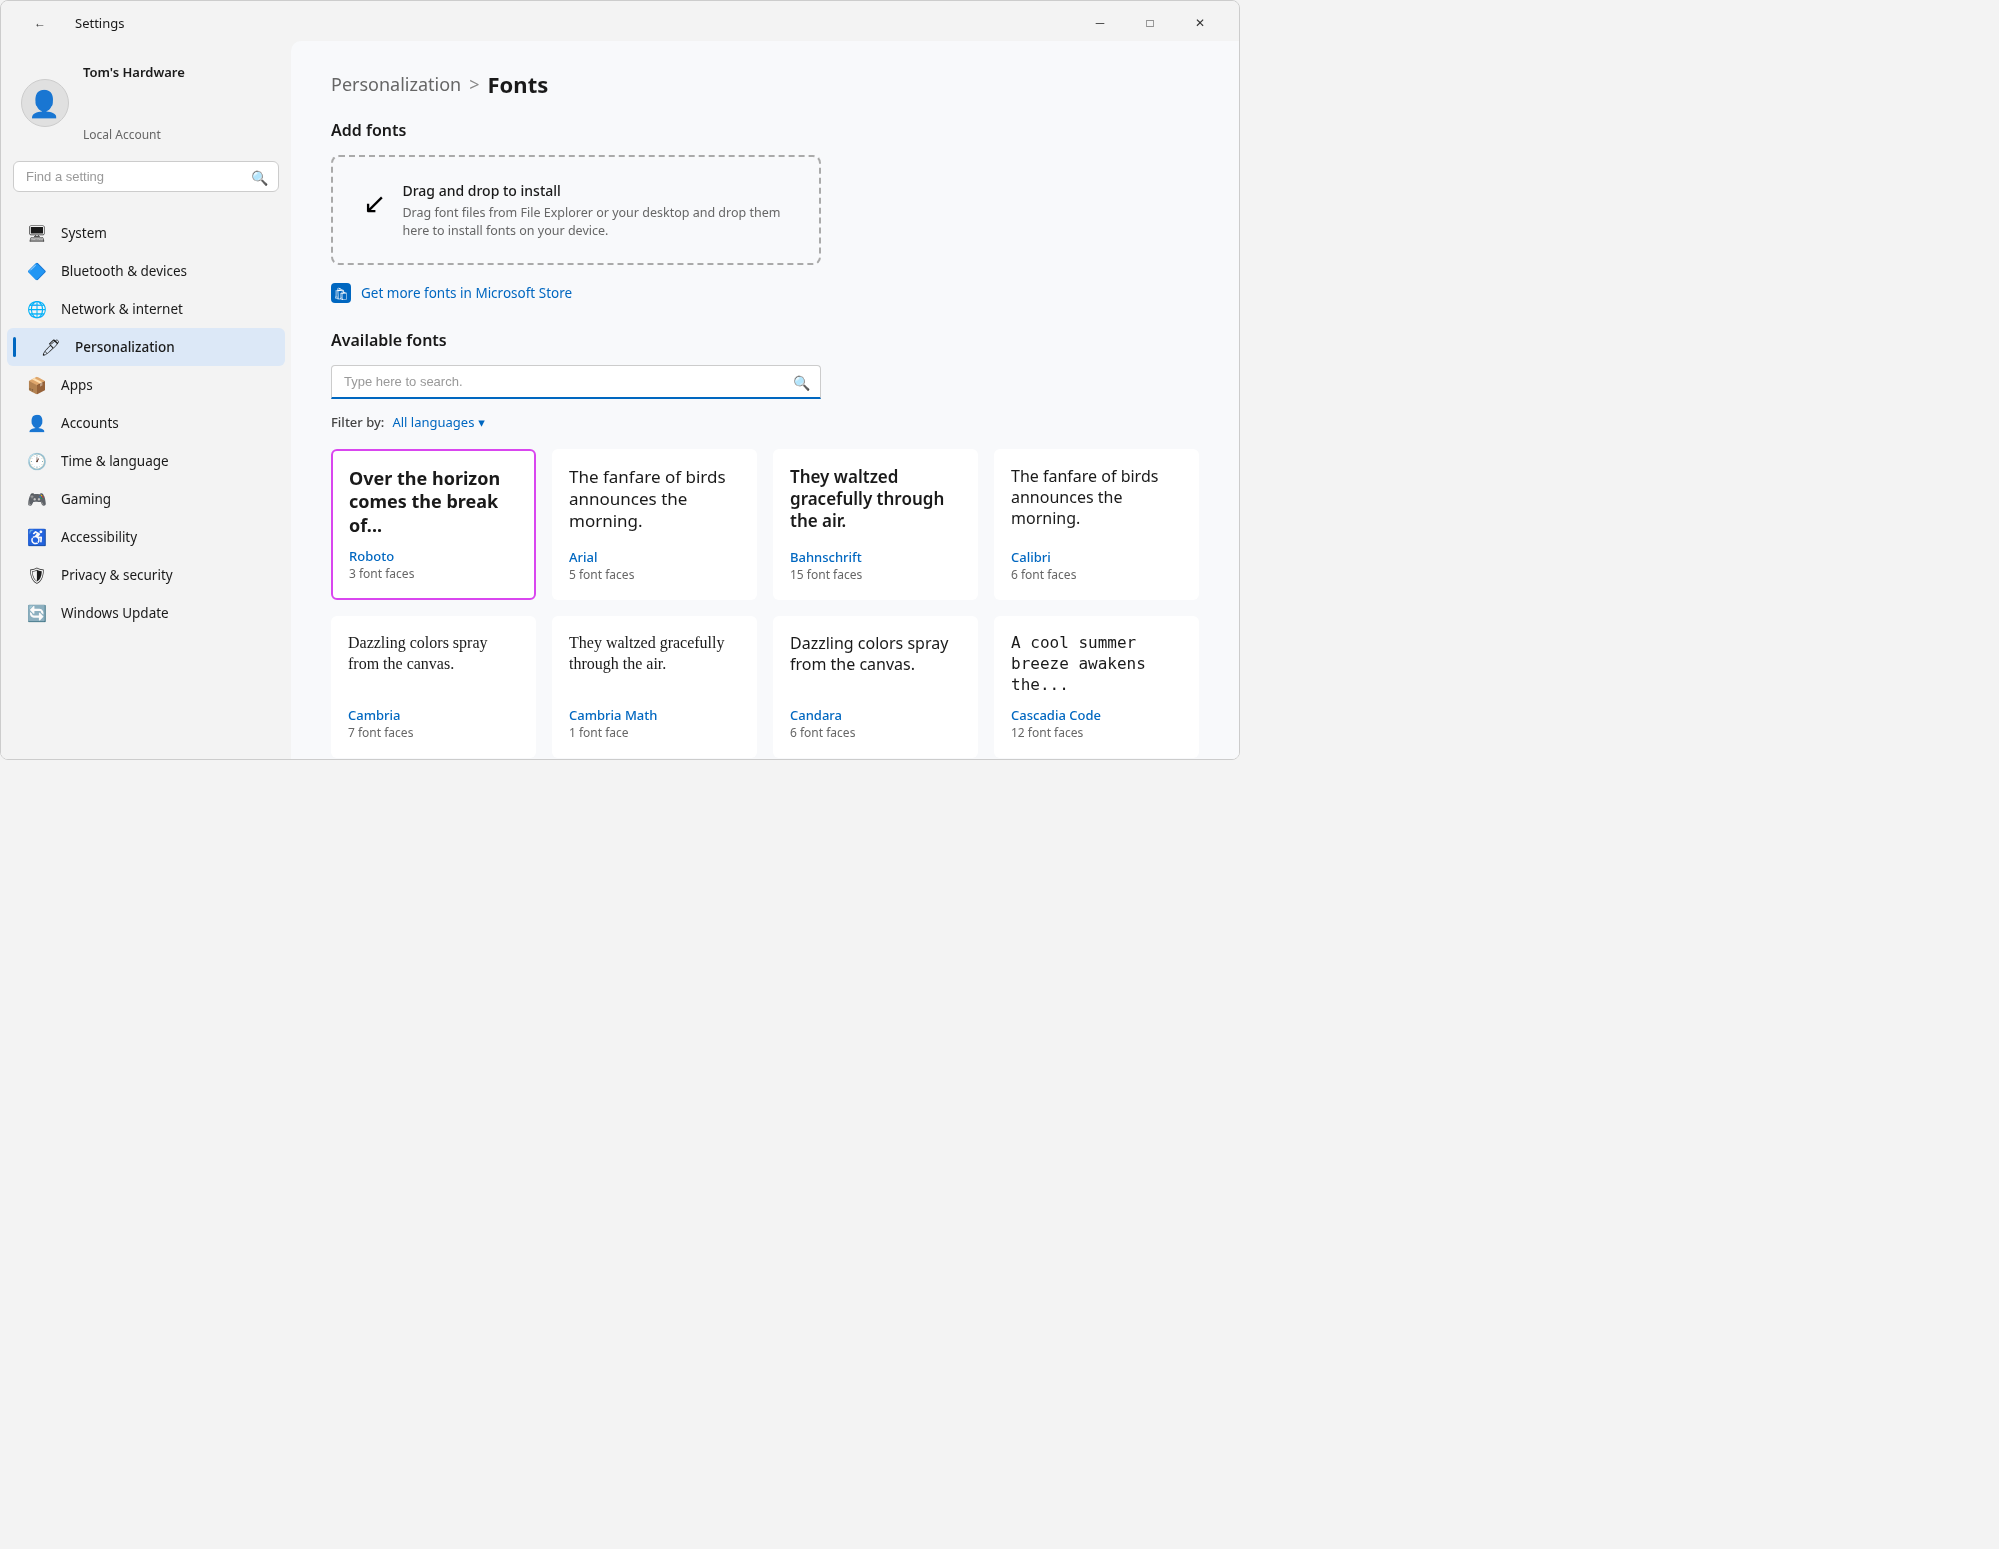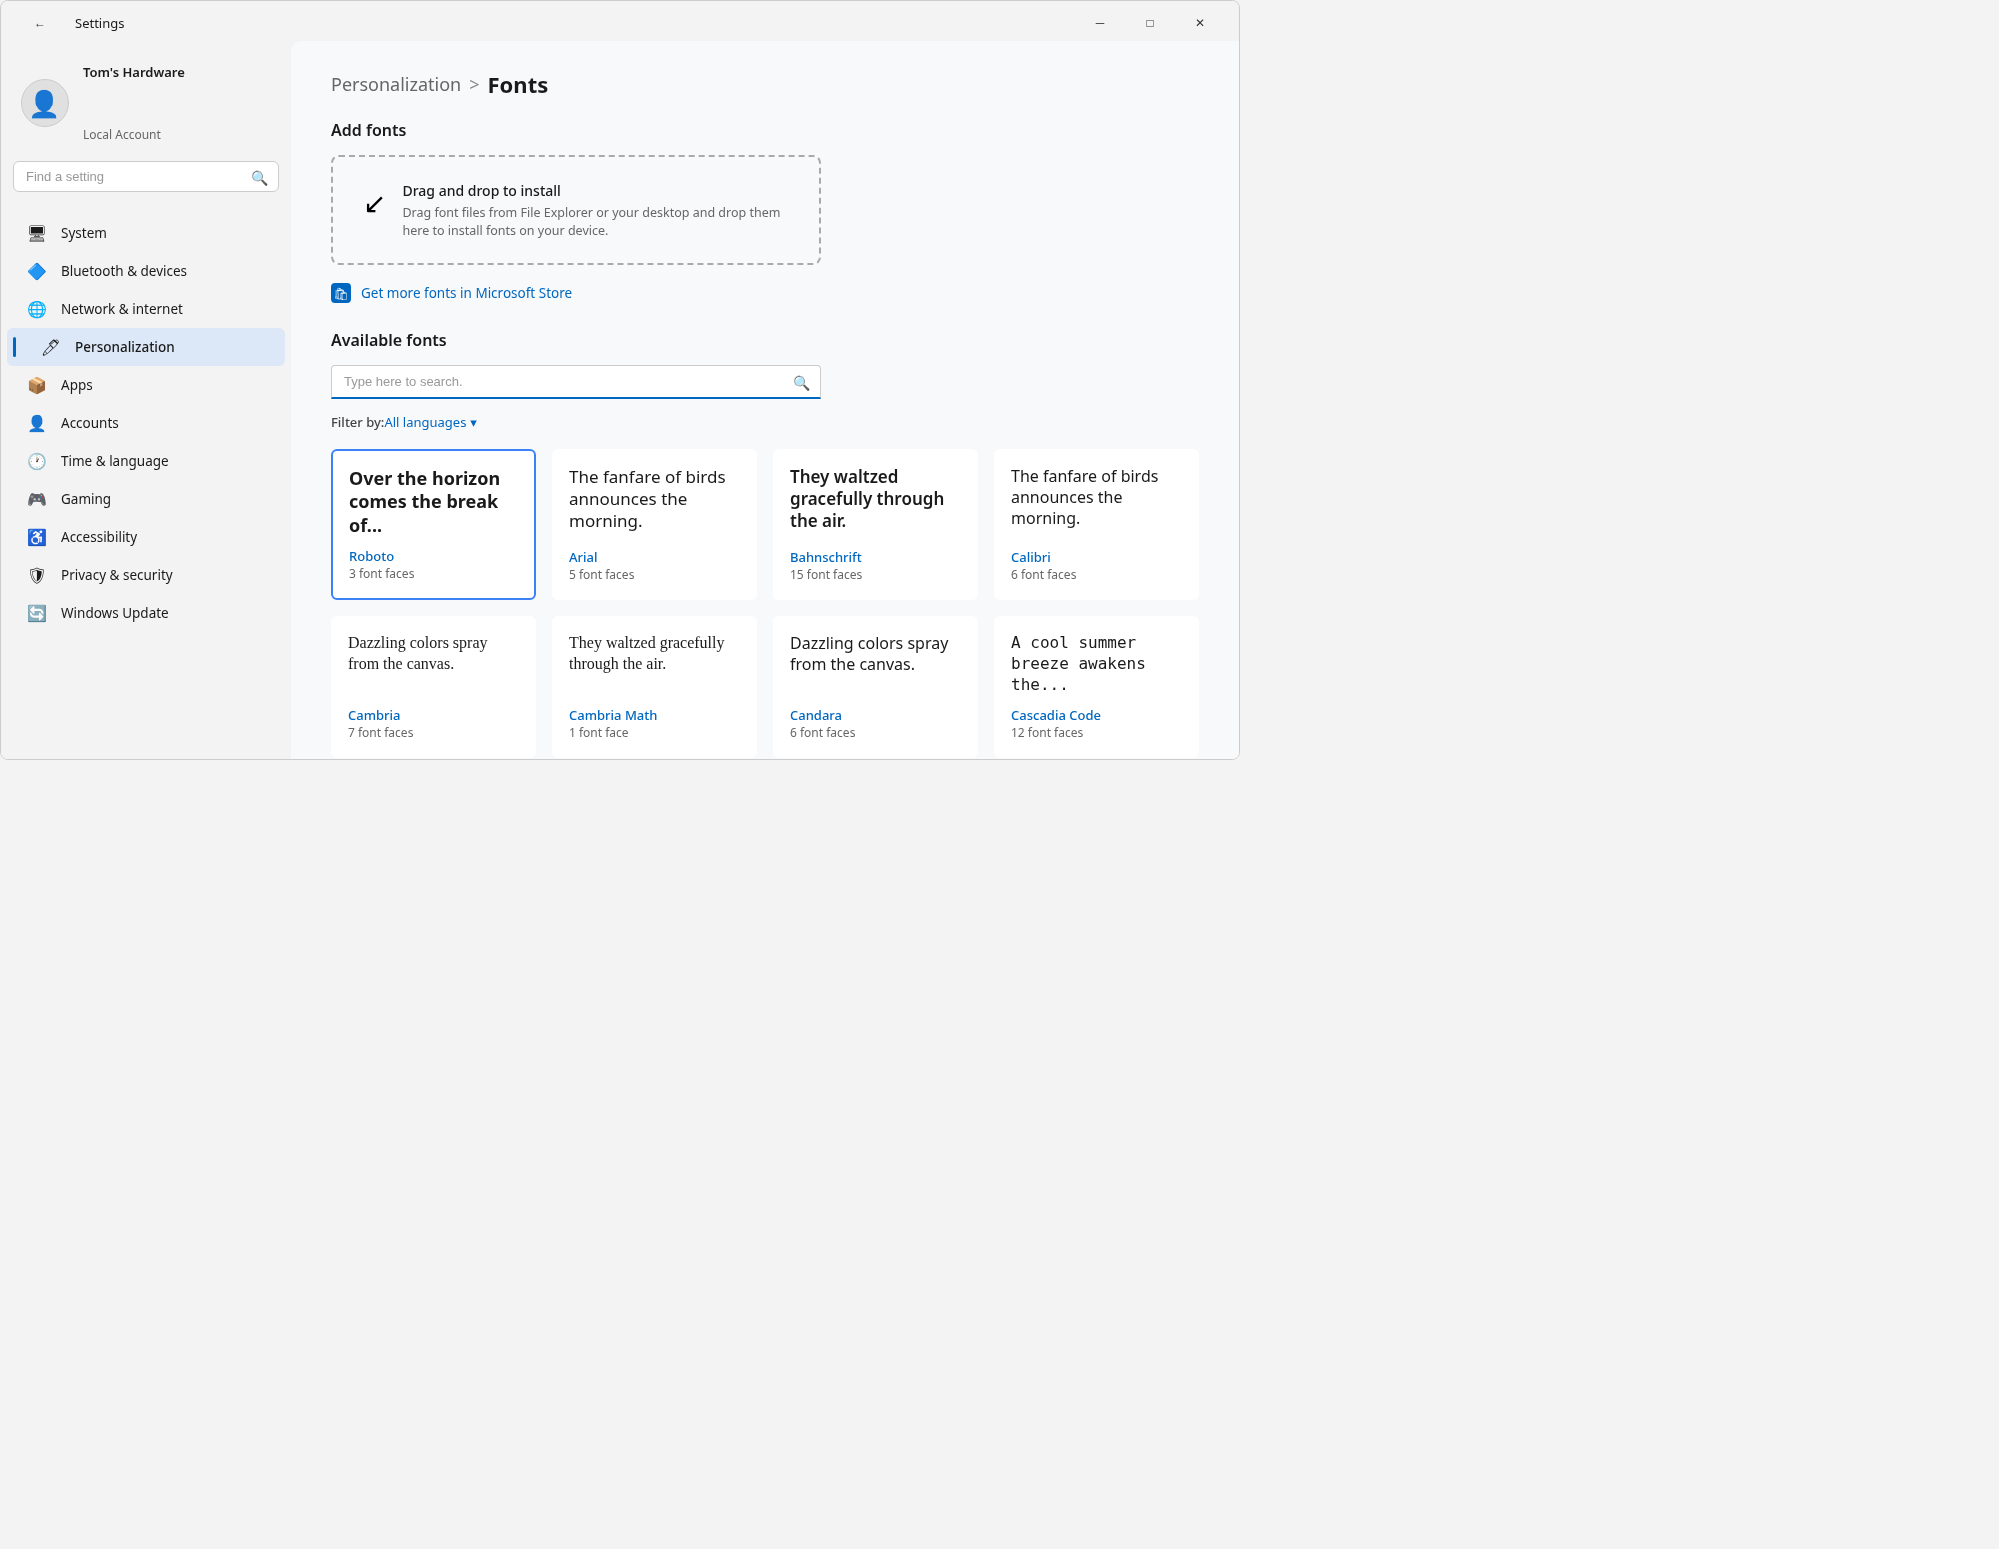--- a/index.html
+++ b/index.html
@@ -271,21 +271,21 @@
       top: 50%;
       transform: translateY(-50%);
       color: #777;
       font-size: 14px;
     }
 
     
     .filter-row {
       display: flex;
       align-items: center;
-      gap: 0;
+      gap: 8px;
       margin-bottom: 18px;
       font-size: 13px;
       color: #444;
     }
     .filter-label { font-weight: 500; }
     .filter-value {
       color: #0067c0;
       cursor: pointer;
       display: flex;
       align-items: center;
@@ -304,21 +304,21 @@
       border-radius: 6px;
       padding: 16px;
       cursor: pointer;
       border: 1px solid transparent;
       min-height: 130px;
       display: flex;
       flex-direction: column;
       justify-content: space-between;
     }
     .font-card.selected {
-      border: 2px solid #3b82f6;
+      border: 2px solid #d946ef;
     }
     .font-preview {
       font-size: 17px;
       color: #1a1a1a;
       line-height: 1.3;
       margin-bottom: 10px;
       flex: 1;
     }
     .font-name {
       font-size: 13px;

